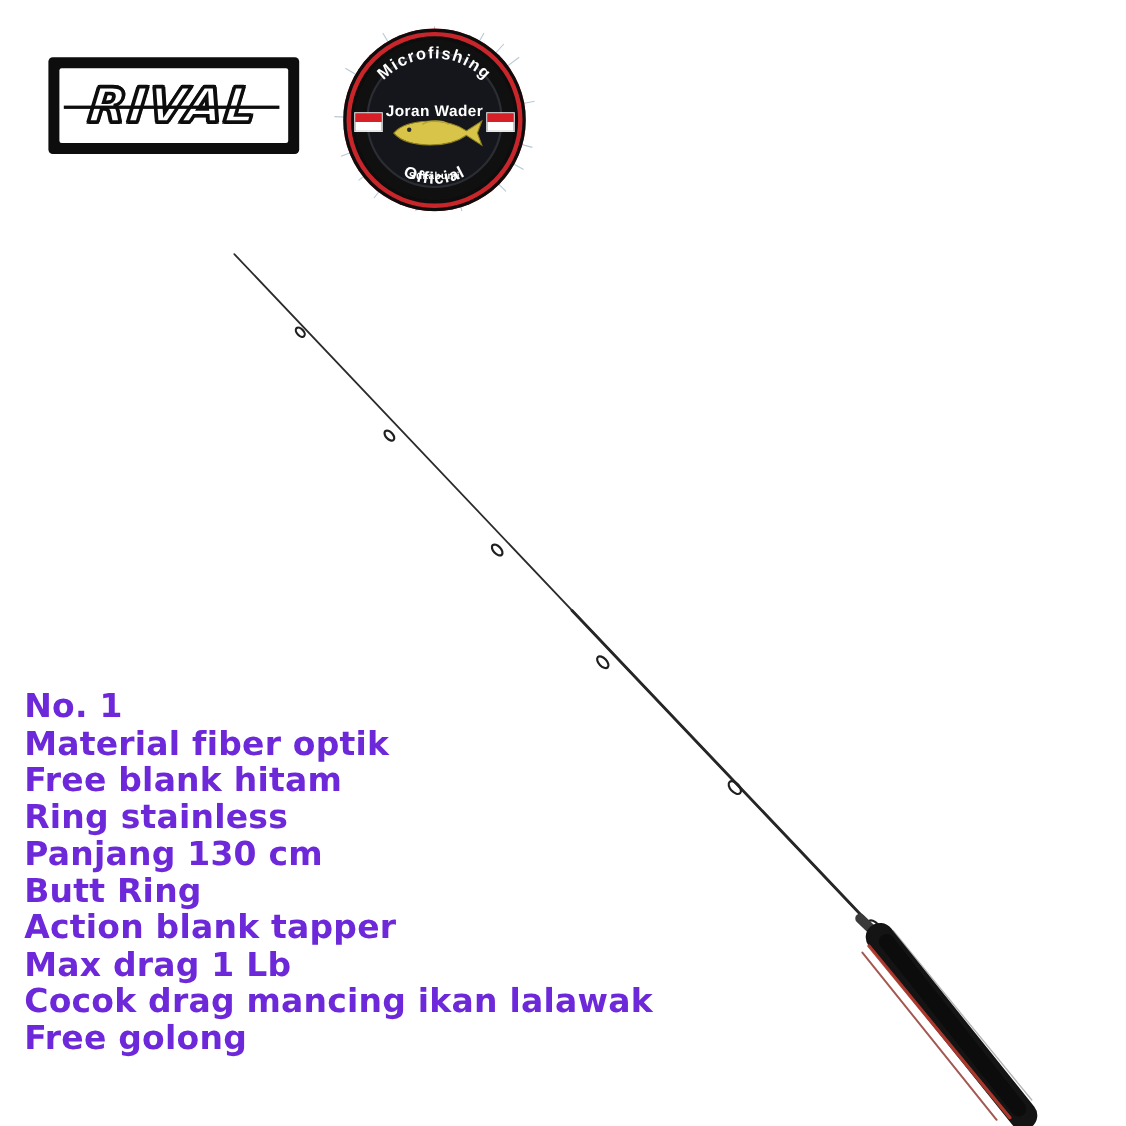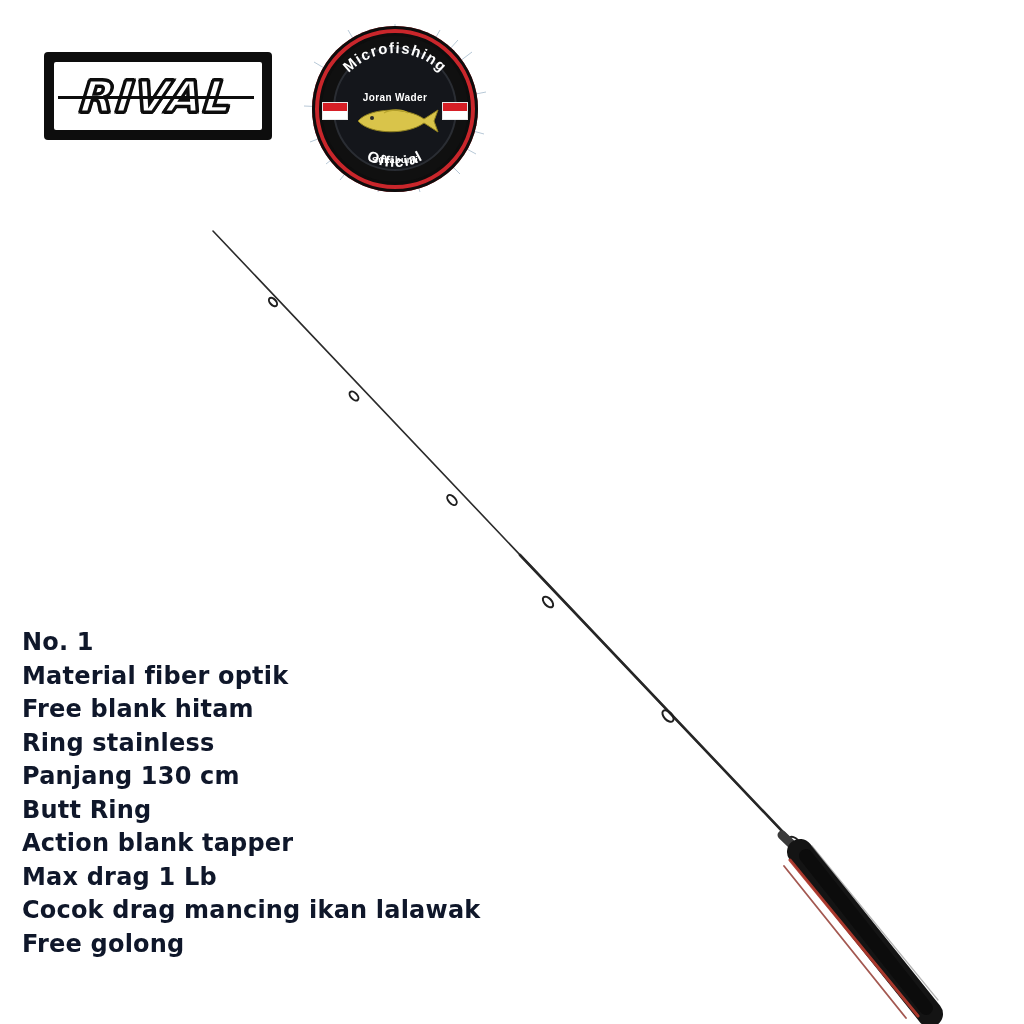--- a/index.html
+++ b/index.html
@@ -124,21 +124,21 @@
   .logo-sub {
     position: absolute;
     width: 100%;
     text-align: center;
     color: #ffffff;
     font-family: "Liberation Sans", sans-serif;
     font-weight: bold;
   }
   .logo-sub.joran {
     top: 70px;
-    font-size: 10px;
+    font-size: 14px;
     letter-spacing: 0.4px;
   }
   .logo-sub.suka {
     top: 133px;
     font-size: 9px;
     letter-spacing: 0.4px;
   }
   .flag {
     position: absolute;
     width: 26px;
@@ -170,23 +170,23 @@
   
   .specs {
     position: absolute;
     left: 22px;
     top: 626px;
     width: 700px;
   }
   .spec-line {
     font-family: "DejaVu Sans", sans-serif;
     font-weight: bold;
-    font-size: 24px;
+    font-size: 30px;
     line-height: 33.5px;
-    color: #0f172a;
+    color: #6d28d9;
     white-space: nowrap;
     letter-spacing: 0.2px;
   }
 </style>
 </head>
 <body>
 
 <div id="page">
 
   <div class="brand-plate">

